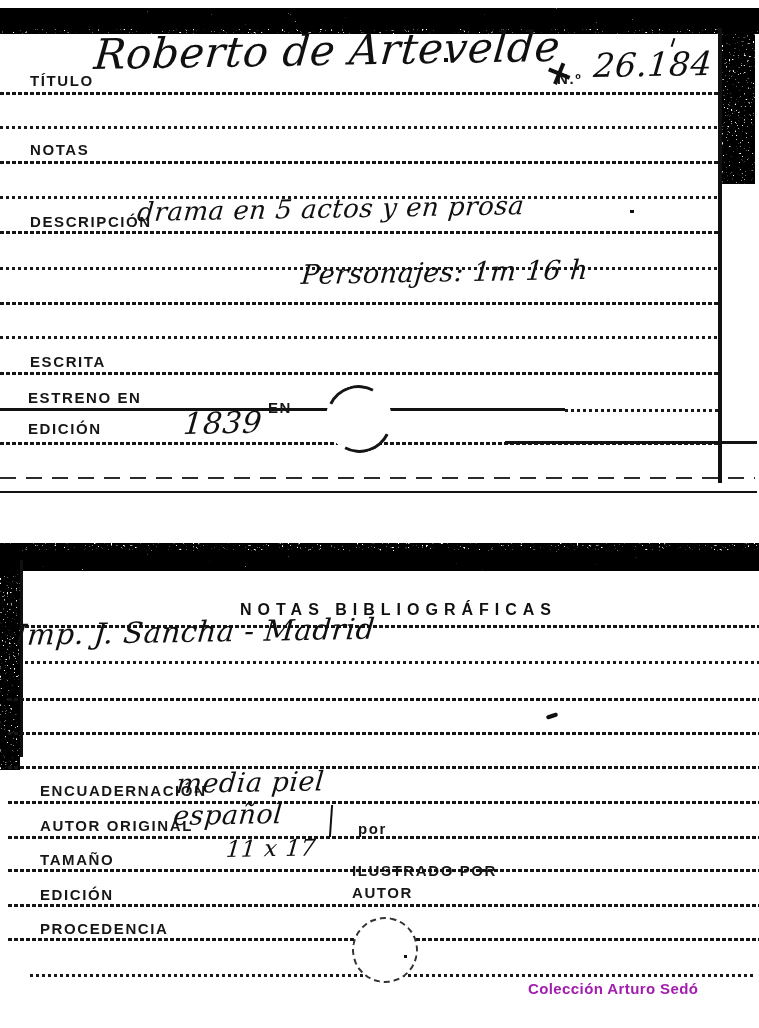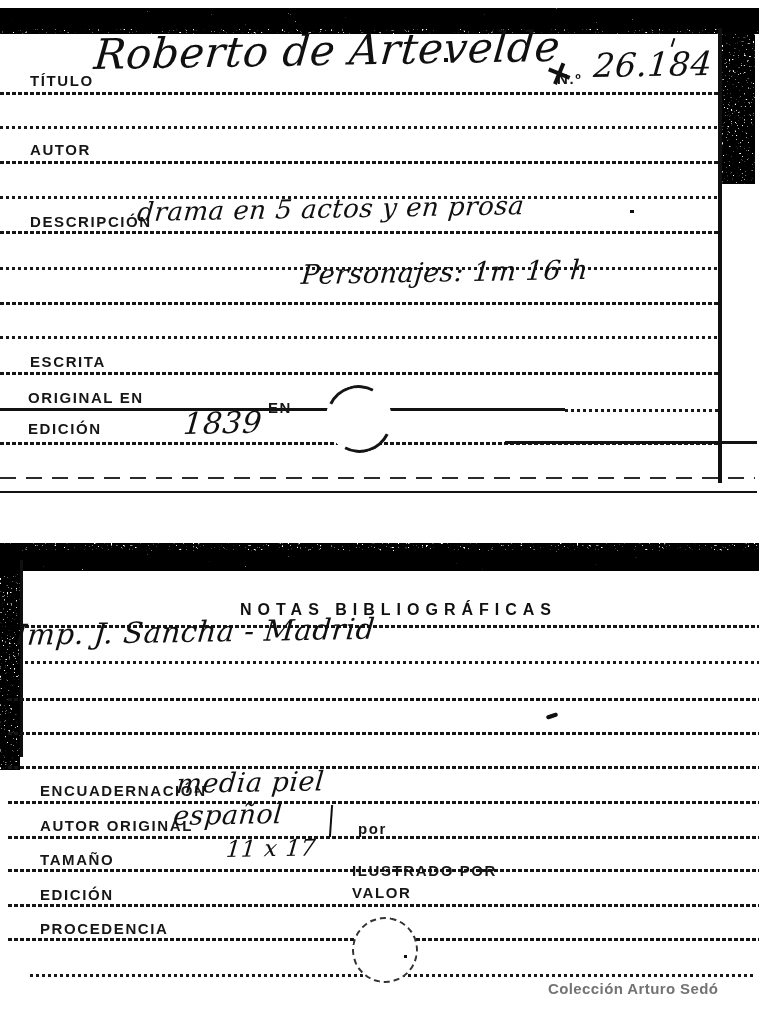--- a/index.html
+++ b/index.html
@@ -14,21 +14,21 @@
   .lbl {
     position:absolute; font-weight:700; font-size:15px; letter-spacing:1.6px;
     color:#161616; white-space:nowrap;
   }
   .heading {
     position:absolute; font-weight:700; font-size:16px; letter-spacing:6px;
     color:#111; white-space:nowrap;
   }
   .footer-txt {
     position:absolute; font-weight:700; font-size:15px; letter-spacing:0.4px;
-    color:#737373; white-space:nowrap;margin-left:20px;
+    color:#a21caf; white-space:nowrap;
   }
   .hw {
     position:absolute; font-family:"DejaVu Serif", serif; font-style:italic;
     color:#101010; white-space:nowrap; transform:skewX(-6deg) rotate(-1deg);
     transform-origin:left bottom; letter-spacing:0.5px;
   }
 
   .dotline {
     position:absolute; height:3px;
     background-image:repeating-linear-gradient(90deg,#191919 0 3px,transparent 3px 6px);
@@ -104,24 +104,24 @@
     <div class="dotline dense" style="left:0;top:372px;width:720px"></div>
     <div class="solidline" style="left:0;top:408px;width:565px;height:3px"></div>
     <div class="dotline" style="left:565px;top:409px;width:155px"></div>
     <div class="dotline dense" style="left:0;top:442px;width:720px"></div>
     <div class="solidline" style="left:505px;top:441px;width:252px;height:3px"></div>
     <div class="dashline" style="left:0;top:477px;width:755px"></div>
     <div class="solidline" style="left:0;top:491px;width:757px;height:2px"></div>
 
     <div class="lbl z3" style="left:30px;top:72px">TÍTULO</div>
     <div class="lbl z3" style="left:557px;top:70px">N.º</div>
-    <div class="lbl z3" style="left:30px;top:141px">AUTOR</div>
+    <div class="lbl z3" style="left:30px;top:141px">NOTAS</div>
     <div class="lbl z3" style="left:30px;top:213px">DESCRIPCIÓN</div>
     <div class="lbl z3" style="left:30px;top:353px">ESCRITA</div>
-    <div class="lbl z3" style="left:28px;top:389px">ORIGINAL EN</div>
+    <div class="lbl z3" style="left:28px;top:389px">ESTRENO EN</div>
     <div class="lbl z3" style="left:268px;top:399px">EN</div>
     <div class="lbl z3" style="left:28px;top:420px">EDICIÓN</div>
 
     <div class="hw z5" style="left:92px;top:30px;font-size:42px">Roberto de Artevelde</div>
     <div class="hw z5" style="left:538px;top:44px;font-size:36px;transform:rotate(22deg);font-style:normal;font-weight:700">+</div>
     <div class="hw z5" style="left:592px;top:46px;font-size:33px">26.184</div>
     <div class="hw z5" style="left:136px;top:197px;font-size:26px">drama en 5 actos y en prosa</div>
     <div class="hw z5" style="left:300px;top:259px;font-size:27px">Personajes: 1m 16 h</div>
     <div class="hw z5" style="left:182px;top:406px;font-size:30px">1839</div>
 
@@ -163,21 +163,21 @@
     <div class="hw z5" style="left:14px;top:88px;font-size:29px">Imp. J. Sancha - Madrid</div>
 
     <div class="lbl z3" style="left:40px;top:252px">ENCUADERNACIÓN</div>
     <div class="lbl z3" style="left:40px;top:287px">AUTOR ORIGINAL</div>
     <div class="lbl z3" style="left:40px;top:321px">TAMAÑO</div>
     <div class="lbl z3" style="left:40px;top:356px">EDICIÓN</div>
     <div class="lbl z3" style="left:40px;top:390px">PROCEDENCIA</div>
 
     <div class="lbl z3" style="left:358px;top:290px;text-transform:none;font-size:15px">por</div>
     <div class="lbl z3" style="left:352px;top:332px">ILUSTRADO POR</div>
-    <div class="lbl z3" style="left:352px;top:354px">VALOR</div>
+    <div class="lbl z3" style="left:352px;top:354px">AUTOR</div>
 
     <div class="hw z5" style="left:175px;top:238px;font-size:27px">media piel</div>
     <div class="hw z5" style="left:172px;top:270px;font-size:27px">español</div>
     <div class="vrule z5" style="left:330px;top:275px;width:2px;height:32px;transform:rotate(4deg)"></div>
     <div class="hw z5" style="left:225px;top:306px;font-size:23px">11 x 17</div>
 
     <div class="punch-hole-dashed" style="left:352px;top:387px"></div>
 
     <div class="footer-txt" style="left:528px;top:450px">Colección Arturo Sedó</div>
 

